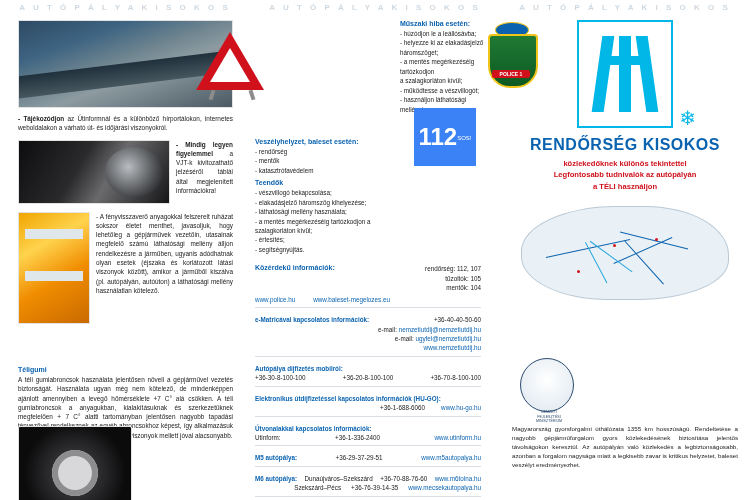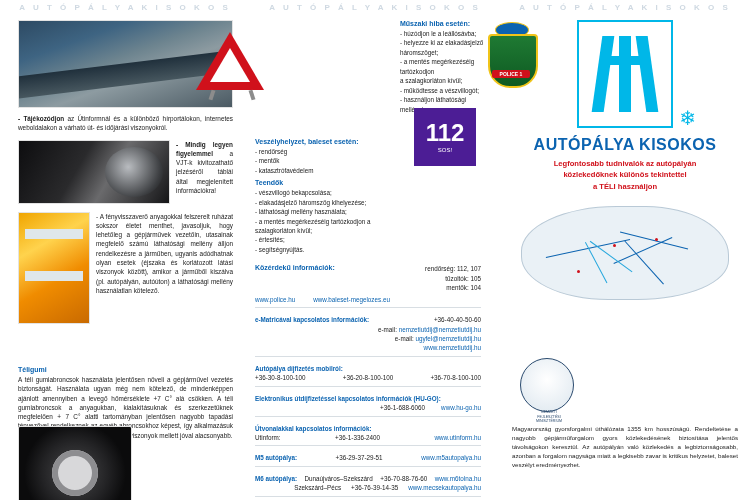--- a/index.html
+++ b/index.html
@@ -63,22 +63,22 @@
        border-bottom:58px solid #d0111b;}
   .tri-in{position:absolute;left:210px;top:48px;width:0;height:0;
        border-left:20px solid transparent;border-right:20px solid transparent;
        border-bottom:34px solid #ffffff;}
   .tri-legs{position:absolute;left:204px;top:90px;width:56px;height:10px;}
   .tri-legs:before,.tri-legs:after{content:"";position:absolute;top:0;width:4px;height:10px;background:#8c8c8c;}
   .tri-legs:before{left:6px;transform:rotate(18deg);}
   .tri-legs:after{right:6px;transform:rotate(-18deg);}
 
   
-  .box112{position:absolute;left:414px;top:108px;width:62px;height:58px;background:#4c1d95;
-     color:#fff;display:flex;flex-direction:column;align-items:center;justify-content:center;}
+  .box112{position:absolute;left:414px;top:108px;width:62px;height:58px;background:#3b82f6;
+     color:#fff;display:flex;flex-direction:row;align-items:center;justify-content:center;}
   .box112 .n{font-size:24px;font-weight:bold;line-height:1;}
   .box112 .s{font-size:6px;margin-top:2px;}
 
   
   .badge{position:absolute;left:484px;top:22px;width:54px;height:66px;}
   .badge .shield{position:absolute;left:4px;top:12px;width:46px;height:50px;
      background:linear-gradient(180deg,#1f7a33,#0e5a22);
      border:2px solid #f0c419;border-radius:4px 4px 22px 22px;}
   .badge .ring{position:absolute;left:11px;top:0;width:32px;height:14px;border-radius:50%;
      background:#0b63b0;border:1px solid #f0c419;}
@@ -291,24 +291,24 @@
     <div style="position:relative;">
       <div class="logo">
         <div class="bar b1"></div>
         <div class="bar b2"></div>
         <div class="bar b3"></div>
         <div class="cross"></div>
       </div>
       <div class="snow" style="right:42px;bottom:0;">❄</div>
     </div>
 
-    <div class="title">AUTÓPÁLYA KISOKOS</div>
+    <div class="title">RENDŐRSÉG KISOKOS</div>
     <div class="subtitle">
+      <div>közlekedőknek különös tekintettel</div>
       <div>Legfontosabb tudnivalók az autópályán</div>
-      <div>közlekedőknek különös tekintettel</div>
       <div>a TÉLI használjon</div>
     </div>
 
     <div class="map">
       <div class="mapshape"></div>
       <div class="mapline" style="left:30px;top:48px;width:86px;transform:rotate(-12deg);"></div>
       <div class="mapline" style="left:104px;top:40px;width:70px;transform:rotate(14deg);"></div>
       <div class="mapline" style="left:96px;top:50px;width:64px;transform:rotate(-24deg);"></div>
       <div class="mapline blue2" style="left:70px;top:56px;width:52px;transform:rotate(36deg);"></div>
       <div class="mapline blue2" style="left:58px;top:62px;width:46px;transform:rotate(62deg);"></div>

